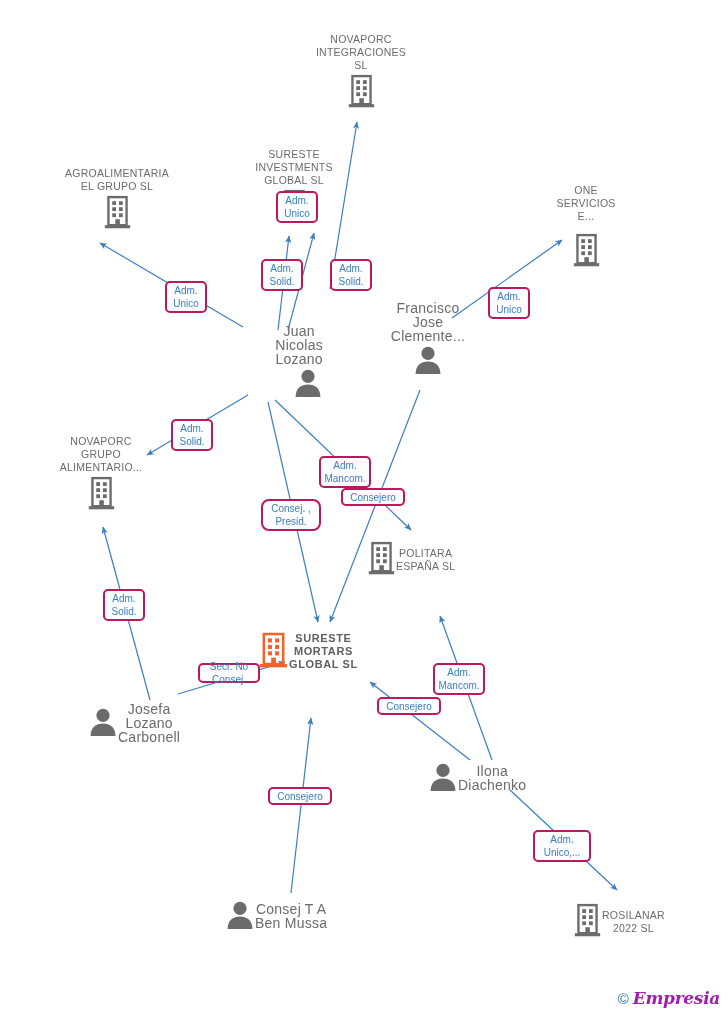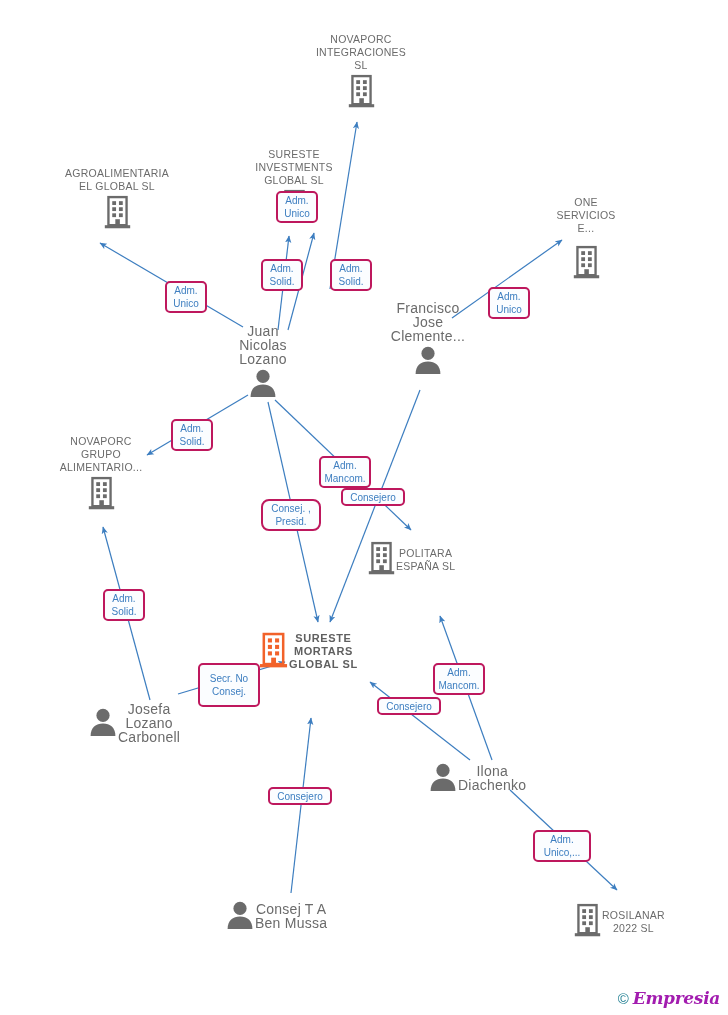--- a/index.html
+++ b/index.html
@@ -93,39 +93,39 @@
             <rect x="10.2" y="6.5" width="4.2" height="4.2" fill="#6b6b6b"></rect>
             <rect x="17.6" y="6.5" width="4.2" height="4.2" fill="#6b6b6b"></rect>
             <rect x="10.2" y="13.2" width="4.2" height="4.2" fill="#6b6b6b"></rect>
             <rect x="17.6" y="13.2" width="4.2" height="4.2" fill="#6b6b6b"></rect>
             <rect x="10.2" y="19.9" width="4.2" height="4.2" fill="#6b6b6b"></rect>
             <rect x="17.6" y="19.9" width="4.2" height="4.2" fill="#6b6b6b"></rect>
             <rect x="13.6" y="26.4" width="5" height="6.6" fill="#6b6b6b"></rect>
             <rect x="2" y="33" width="28" height="3.4" fill="#6b6b6b"></rect>
           </svg></span>
         <div class="caption">AGROALIMENTARIA
-EL GLOBAL  SL</div>
-      </div>
-      <div class="node company caption-above" style="left: 586px; top: 196px; gap: 8px;">
+EL GRUPO  SL</div>
+      </div>
+      <div class="node company caption-above" style="left: 586px; top: 184px; gap: 8px;">
         <span class="icon"><svg width="29" height="35" viewBox="0 0 32 38">
             <rect x="6" y="2" width="20" height="31" fill="none" stroke="#6b6b6b" stroke-width="2.6"></rect>
             <rect x="10.2" y="6.5" width="4.2" height="4.2" fill="#6b6b6b"></rect>
             <rect x="17.6" y="6.5" width="4.2" height="4.2" fill="#6b6b6b"></rect>
             <rect x="10.2" y="13.2" width="4.2" height="4.2" fill="#6b6b6b"></rect>
             <rect x="17.6" y="13.2" width="4.2" height="4.2" fill="#6b6b6b"></rect>
             <rect x="10.2" y="19.9" width="4.2" height="4.2" fill="#6b6b6b"></rect>
             <rect x="17.6" y="19.9" width="4.2" height="4.2" fill="#6b6b6b"></rect>
             <rect x="13.6" y="26.4" width="5" height="6.6" fill="#6b6b6b"></rect>
             <rect x="2" y="33" width="28" height="3.4" fill="#6b6b6b"></rect>
           </svg></span>
         <div class="caption">ONE
 SERVICIOS
 E...</div>
       </div>
-      <div class="node person caption-above" style="left: 263px; top: 324px;">
+      <div class="node person caption-above" style="left: 263px; top: 324px; align-items: flex-end;">
         <span class="icon"><svg width="30" height="30" viewBox="0 0 30 30">
             <circle cx="15" cy="8.4" r="6.6" fill="#6b6b6b"></circle>
             <path d="M2.6,29 C2.6,20.4 7.9,16.4 15,16.4 C22.1,16.4 27.4,20.4 27.4,29 Z" fill="#6b6b6b"></path>
           </svg></span>
         <div class="caption">Juan
 Nicolas
 Lozano</div>
       </div>
       <div class="node person caption-above" style="left: 428px; top: 301px;">
         <span class="icon"><svg width="30" height="30" viewBox="0 0 30 30">
@@ -237,21 +237,21 @@
 Unico</div>
       <div class="rel" style="left: 171px; top: 419px; width: 42px; height: 32px; display: flex; align-items: center; justify-content: center;">Adm.
 Solid.</div>
       <div class="rel" style="left: 319px; top: 456px; width: 52px; height: 32px; display: flex; align-items: center; justify-content: center;">Adm.
 Mancom.</div>
       <div class="rel" style="left: 341px; top: 488px; width: 64px; height: 18px; display: flex; align-items: center; justify-content: center;">Consejero</div>
       <div class="rel" style="left: 261px; top: 499px; width: 60px; height: 32px; display: flex; align-items: center; justify-content: center; border-radius: 8px;">Consej. ,
 Presid.</div>
       <div class="rel" style="left: 103px; top: 589px; width: 42px; height: 32px; display: flex; align-items: center; justify-content: center;">Adm.
 Solid.</div>
-      <div class="rel" style="left: 198px; top: 663px; width: 62px; height: 44px; display: flex; align-items: center; justify-content: center;">Secr.  No
+      <div class="rel" style="left: 198px; top: 663px; width: 62px; height: 20px; display: flex; align-items: center; justify-content: center;">Secr.  No
 Consej.</div>
       <div class="rel" style="left: 433px; top: 663px; width: 52px; height: 32px; display: flex; align-items: center; justify-content: center;">Adm.
 Mancom.</div>
       <div class="rel" style="left: 377px; top: 697px; width: 64px; height: 18px; display: flex; align-items: center; justify-content: center;">Consejero</div>
       <div class="rel" style="left: 268px; top: 787px; width: 64px; height: 18px; display: flex; align-items: center; justify-content: center;">Consejero</div>
       <div class="rel" style="left: 533px; top: 830px; width: 58px; height: 32px; display: flex; align-items: center; justify-content: center;">Adm.
 Unico,...</div>
     </div>
 
   <div class="watermark">

